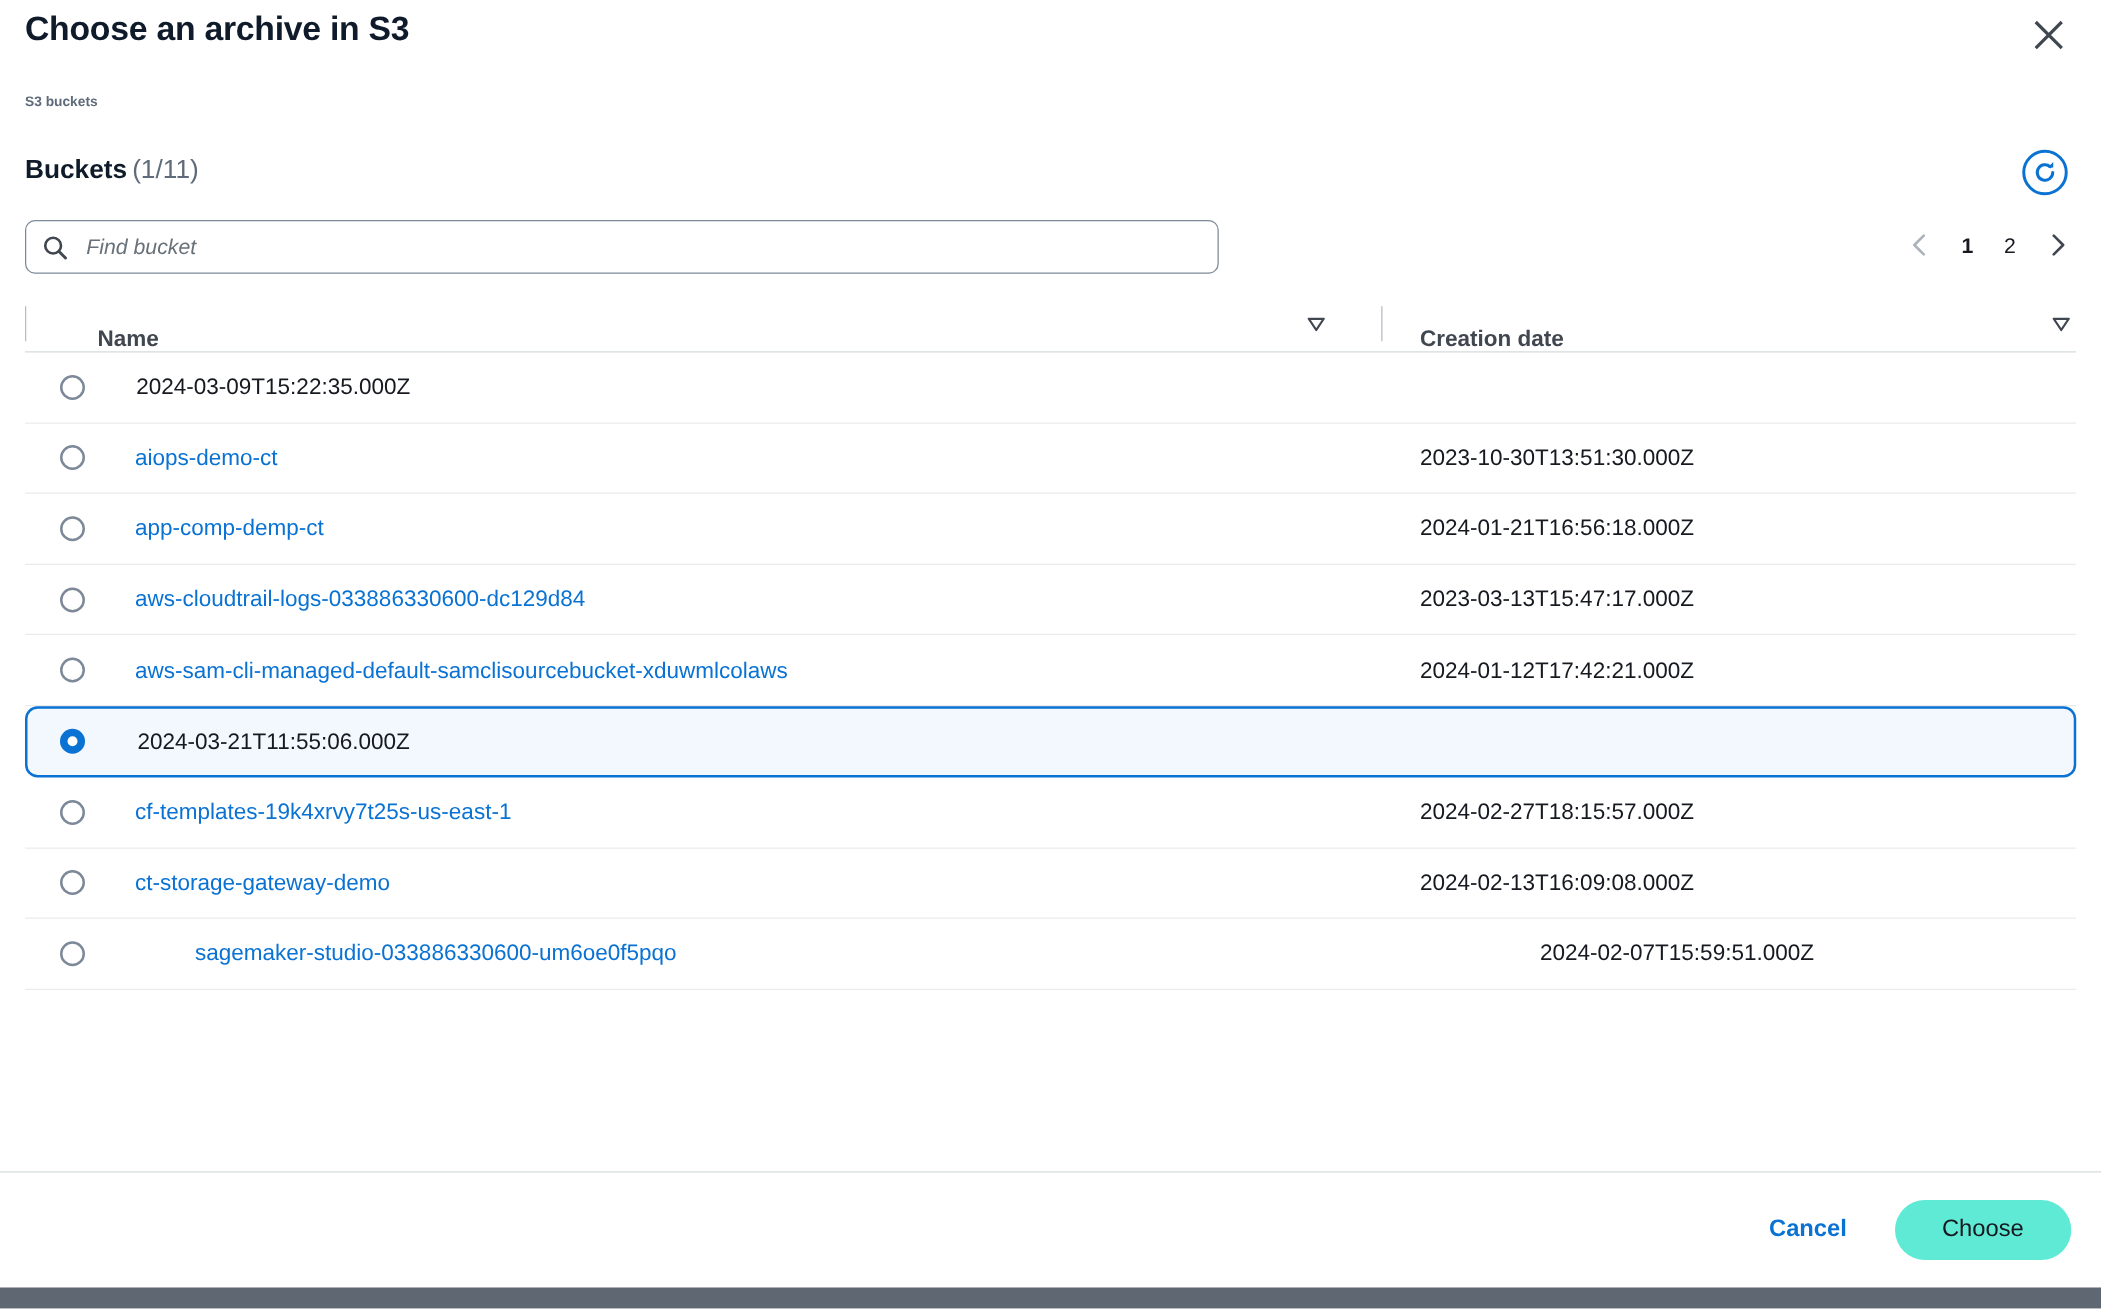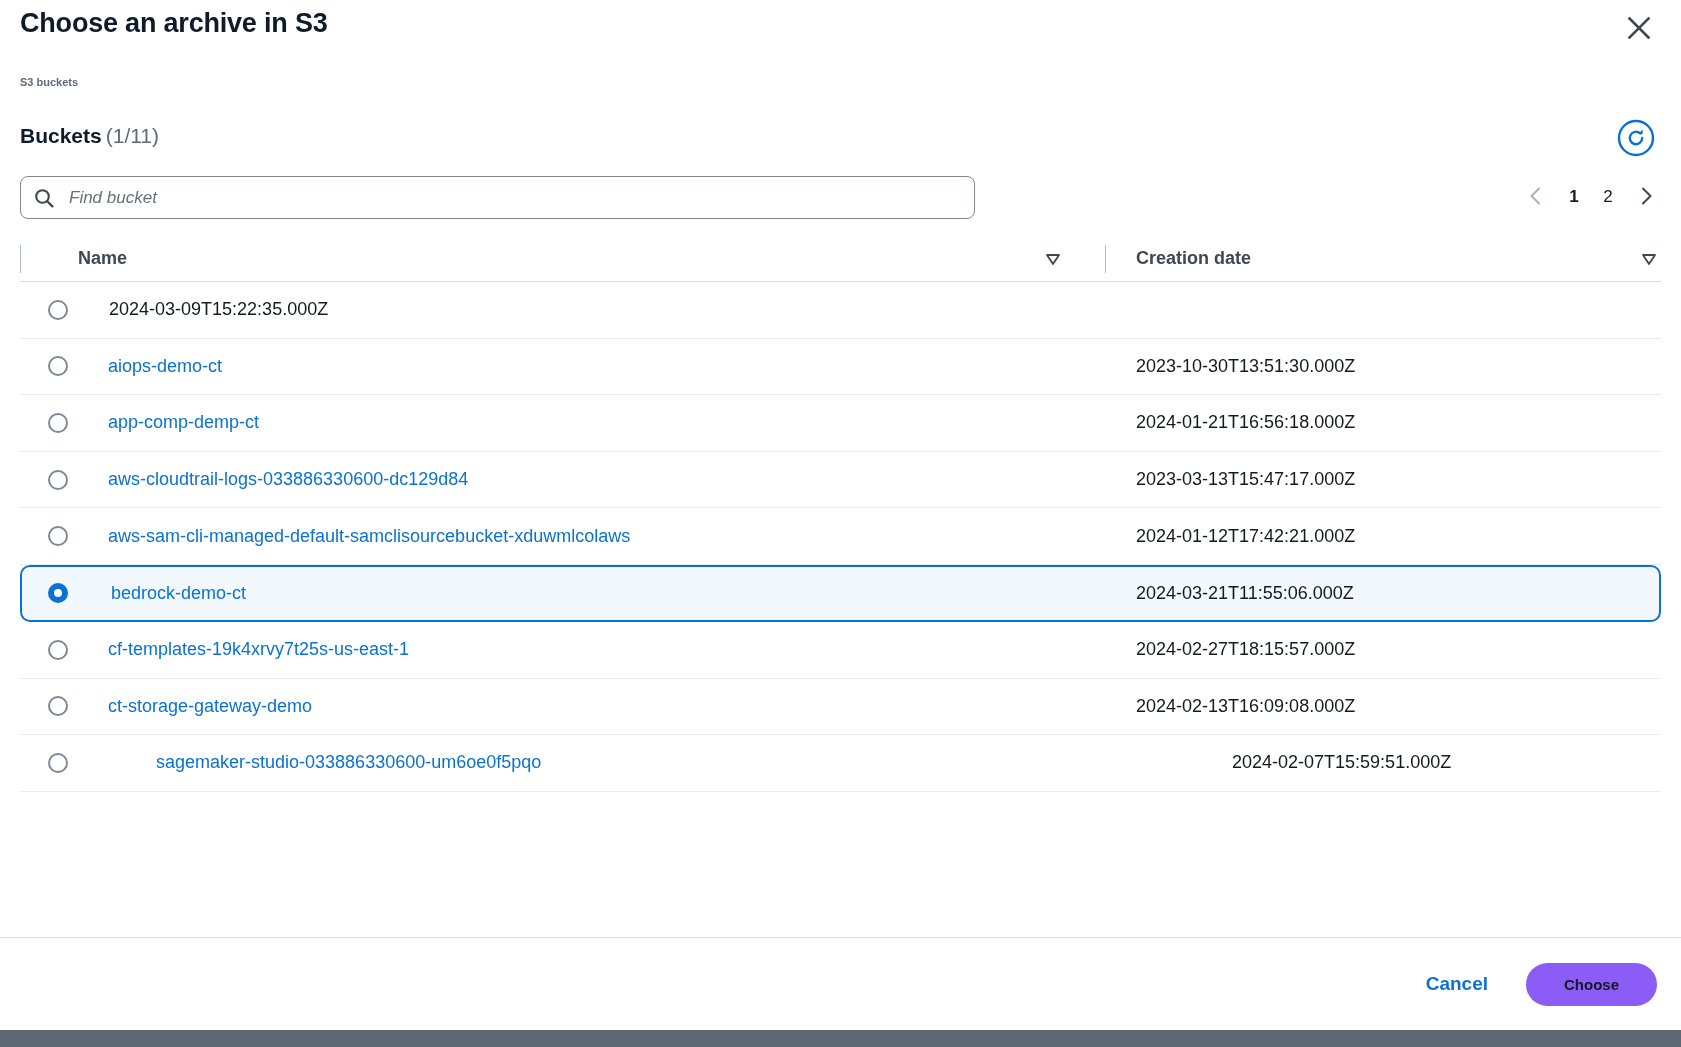--- a/index.html
+++ b/index.html
@@ -131,21 +131,21 @@
   .thead {
     position: relative;
     height: 46px;
     border-bottom: 1px solid #d5dbdb;
     display: flex;
     align-items: center;
   }
   .th {
     position: relative;
     display: flex;
-    align-items: center;
+    align-items: flex-end;
     height: 46px;
   }
   .th-name { width: 1085px; padding-left: 58px; }
   .th-date { flex: 1 1 auto; padding-left: 31px; }
   .th-label {
     font-size: 18px;
     font-weight: bold;
     color: #414750;
   }
   .col-divider {
@@ -244,24 +244,24 @@
     font-size: 19px;
     font-weight: bold;
     color: #0972d3;
     background: none;
     border: none;
     cursor: pointer;
     padding: 10px 14px;
     font-family: "Liberation Sans", sans-serif;
   }
   .btn-choose {
-    font-size: 15px;
-    font-weight: bold;
+    font-size: 19px;
+    font-weight: normal;
     color: #16191f;
-    background: #8b5cf6;
+    background: #5eead4;
     border: none;
     border-radius: 24px;
     cursor: pointer;
     padding: 13px 38px;
     font-family: "Liberation Sans", sans-serif;
   }
   .bottom-strip {
     position: absolute;
     left: 0; bottom: 0;
     width: 1681px; height: 17px;
@@ -382,21 +382,20 @@
           <div class="cell-radio">
             <div class="radio"></div>
           </div>
           <div class="cell-name">aws-sam-cli-managed-default-samclisourcebucket-xduwmlcolaws</div>
           <div class="cell-date">2024-01-12T17:42:21.000Z</div>
         </div>
         <div class="row selected">
           <div class="cell-radio">
             <div class="radio checked"></div>
           </div>
-          <div class="cell-name">bedrock-demo-ct</div>
           <div class="cell-date">2024-03-21T11:55:06.000Z</div>
         </div>
         <div class="row">
           <div class="cell-radio">
             <div class="radio"></div>
           </div>
           <div class="cell-name">cf-templates-19k4xrvy7t25s-us-east-1</div>
           <div class="cell-date">2024-02-27T18:15:57.000Z</div>
         </div>
         <div class="row">

